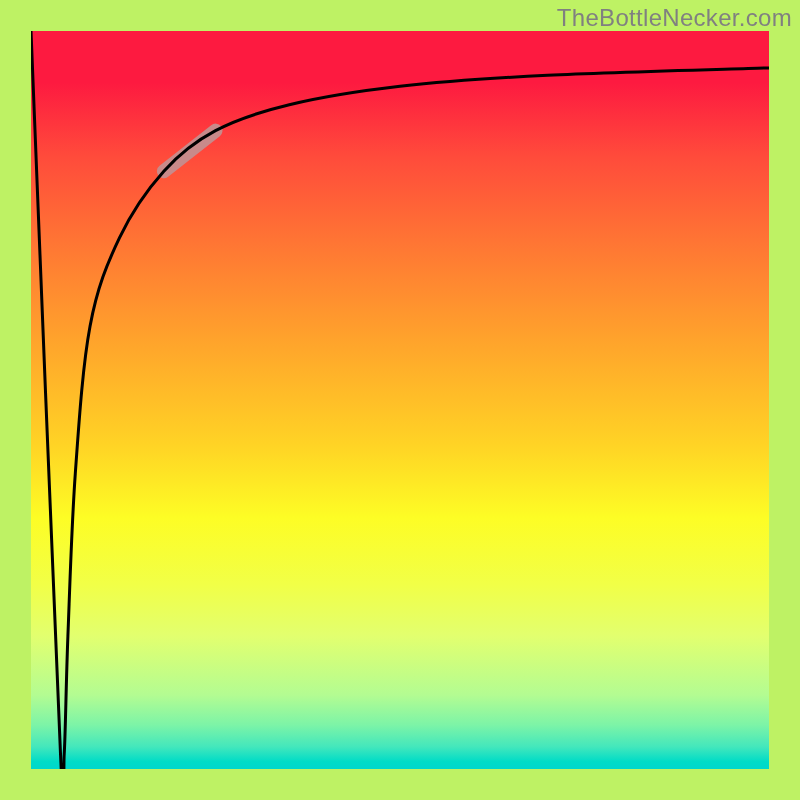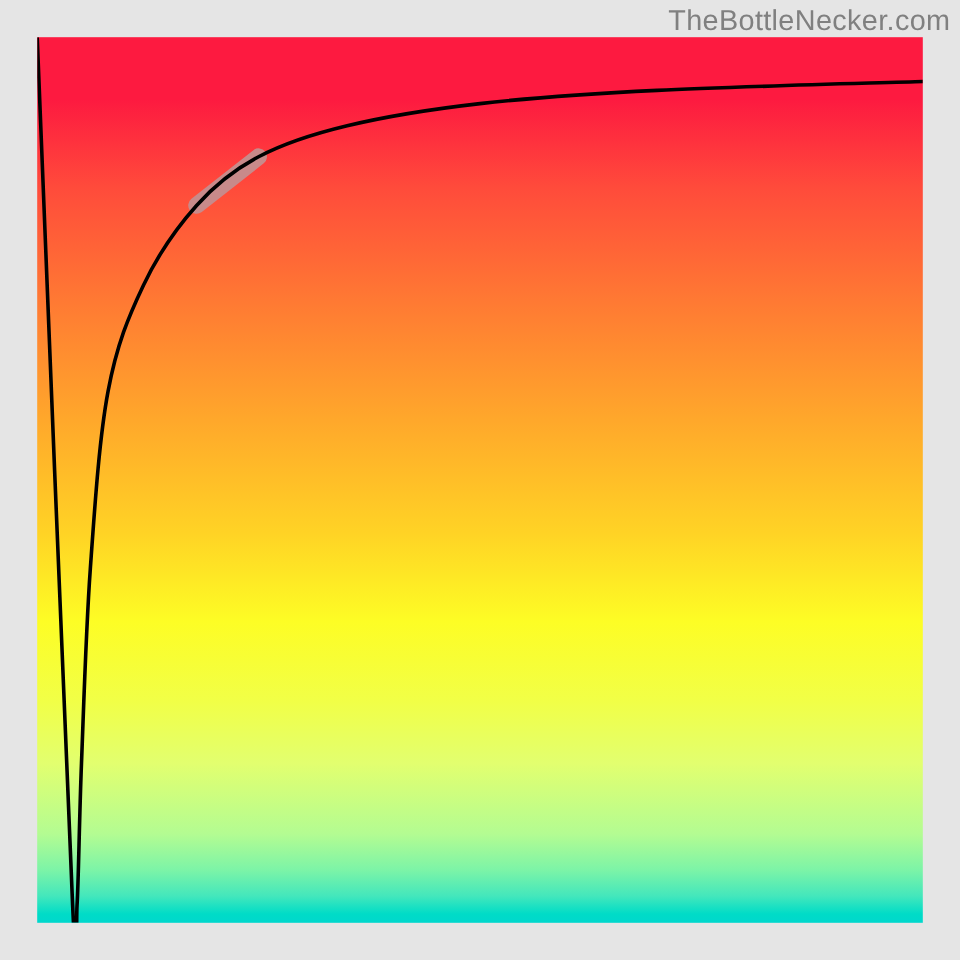--- a/index.html
+++ b/index.html
@@ -7,21 +7,21 @@
     padding: 0;
     width: 800px;
     height: 800px;
     background: #000;
     overflow: hidden;
   }
   .frame {
     position: relative;
     width: 800px;
     height: 800px;
-    background: #e5e5e5;
+    background: #bef264;
   }
   .attribution {
     position: absolute;
     top: 4px;
     right: 8px;
     font-family: Arial, Helvetica, sans-serif;
     font-size: 24px;
     font-weight: 500;
     color: #808080;
     letter-spacing: 0.3px;

